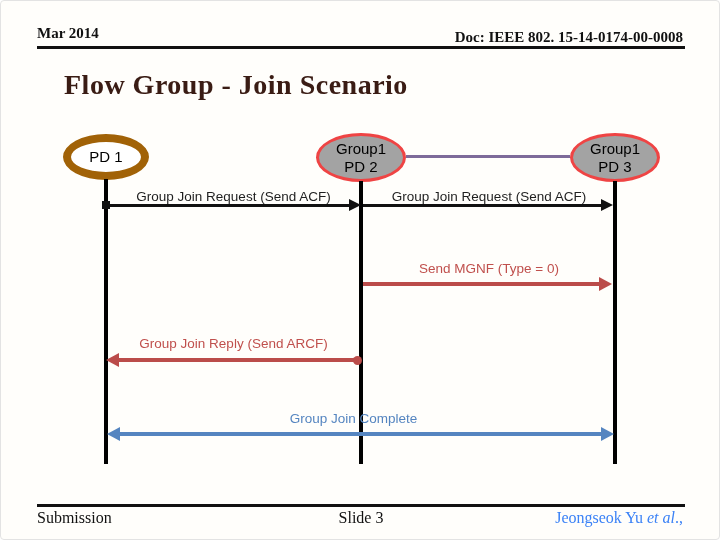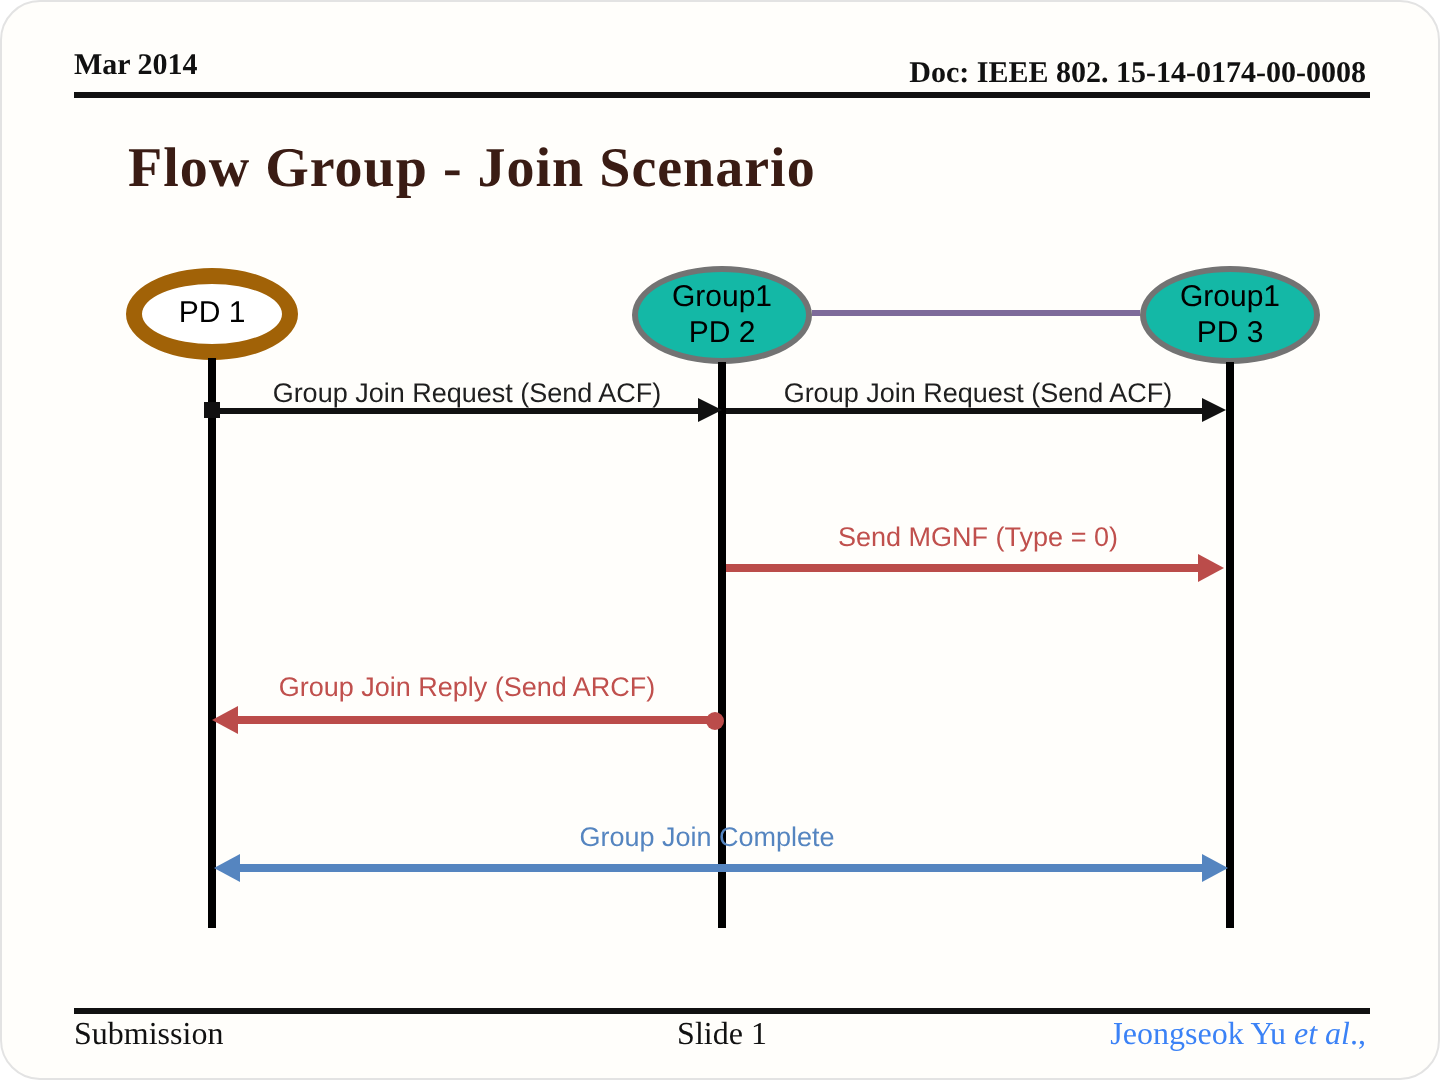--- a/index.html
+++ b/index.html
@@ -1,36 +1,36 @@
 <!DOCTYPE html>
 <html><head>
 <meta charset="utf-8">
 <style>
   html,body{margin:0;padding:0;background:#ffffff;}
   .slide{
     position:relative;width:718px;height:538px;
-    background:#fffefb;border:1px solid #e3e3e3;border-radius:20px;
+    background:#fffefb;border:1px solid #e3e3e3;border-radius:4px;
     overflow:hidden;
     font-family:"Liberation Sans", sans-serif;
   }
   .abs{position:absolute;}
   .serif{font-family:"Liberation Serif", serif;}
   .hdr-text{font-size:15px;font-weight:bold;color:#111;white-space:nowrap;}
   .rule{background:#111;height:3px;}
   .title{
     font-family:"Liberation Serif", serif;font-weight:bold;
     font-size:28px;color:#3a1c14;white-space:nowrap;letter-spacing:0.5px;
   }
   .node{
     border-radius:50%;display:flex;flex-direction:column;
     align-items:center;justify-content:center;text-align:center;
     font-size:15px;line-height:1.15;color:#000;box-sizing:border-box;
   }
   .node-plain{background:#ffffff;border:8px solid #a16207;}
-  .node-blue{background:#14b8a6;border:3px solid #737373;}
+  .node-blue{background:#a3a3a3;border:3px solid #ef4444;}
   .lifeline{width:4px;background:#000;}
   .purple-link{height:3px;background:#7e6b9a;}
   .msg-label{
     font-size:13.5px;text-align:center;white-space:nowrap;color:#1f1f1f;
   }
   .msg-label.red{color:#c0504d;}
   .msg-label.blue{color:#5585c0;}
   .line-black{height:3px;background:#111;}
   .line-red{height:4px;background:#bb4c4a;}
   .line-blue{height:4px;background:#5585c0;}
@@ -95,19 +95,19 @@
     <div class="abs dot-red" style="left:352px;top:355px;"></div>
 
     <div class="abs msg-label blue" style="left:225px;top:410px;width:255px;">Group Join Complete</div>
     <div class="abs line-blue" style="left:118px;top:431px;width:483px;"></div>
     <div class="abs ah ah-left-blue" style="left:106px;top:426px;"></div>
     <div class="abs ah ah-right-blue" style="left:600px;top:426px;"></div>
   </div>
 
   <div class="abs rule" style="left:36px;top:503px;width:648px;"></div>
   <div class="abs ftr-text serif" style="left:36px;top:508px;">Submission</div>
-  <div class="abs ftr-text serif" style="left:240px;top:508px;width:240px;text-align:center;">Slide 1</div>
+  <div class="abs ftr-text serif" style="left:240px;top:508px;width:240px;text-align:center;">Slide 3</div>
   <div class="abs ftr-text serif ftr-right" style="right:36px;top:508px;">
     <span>Jeongseok Yu </span><i>et al</i><span>.,</span>
     <br>
   </div>
 
 </div>
 
 </body></html>

